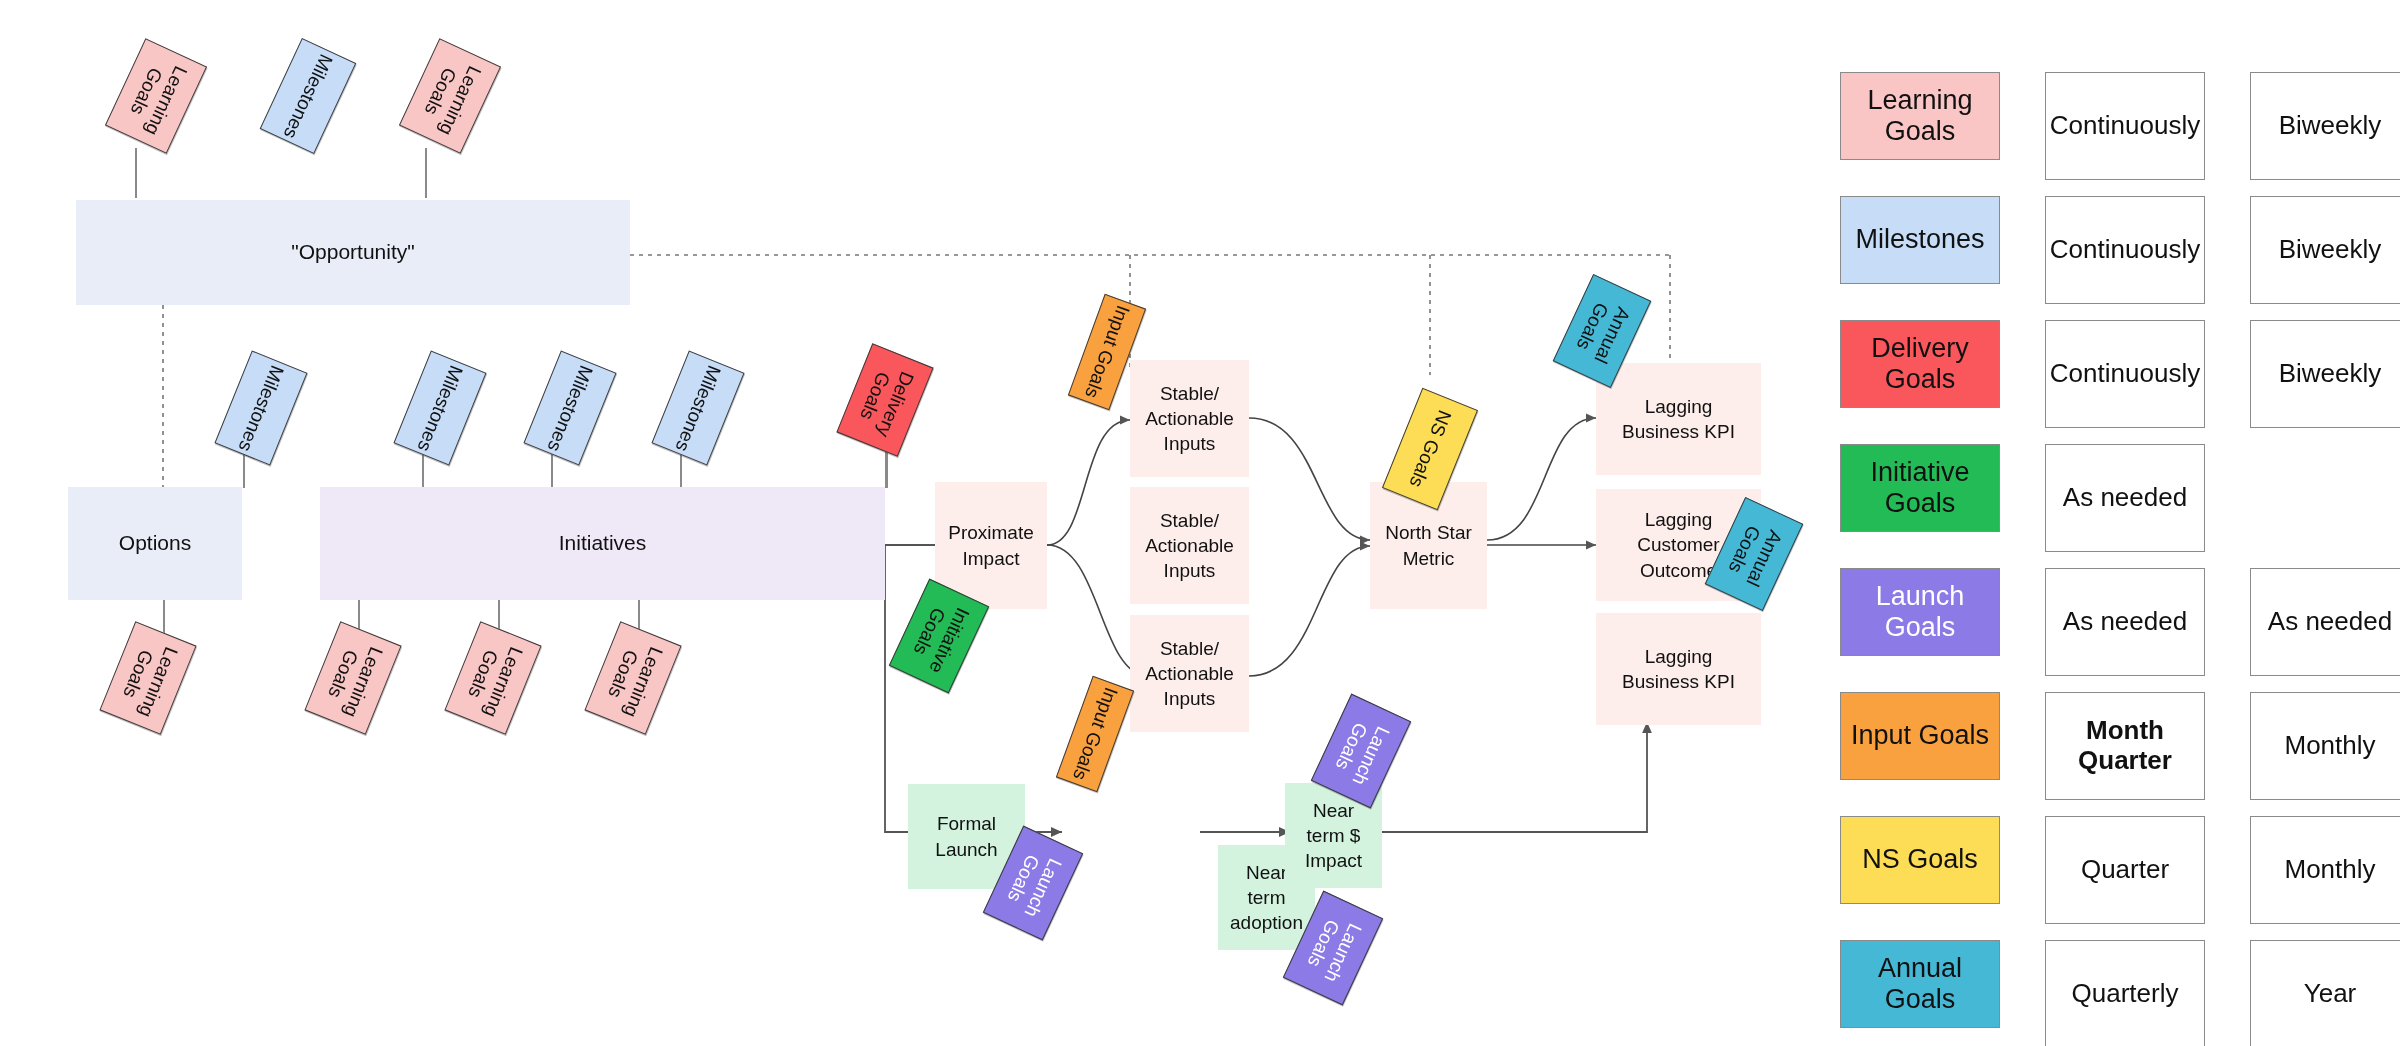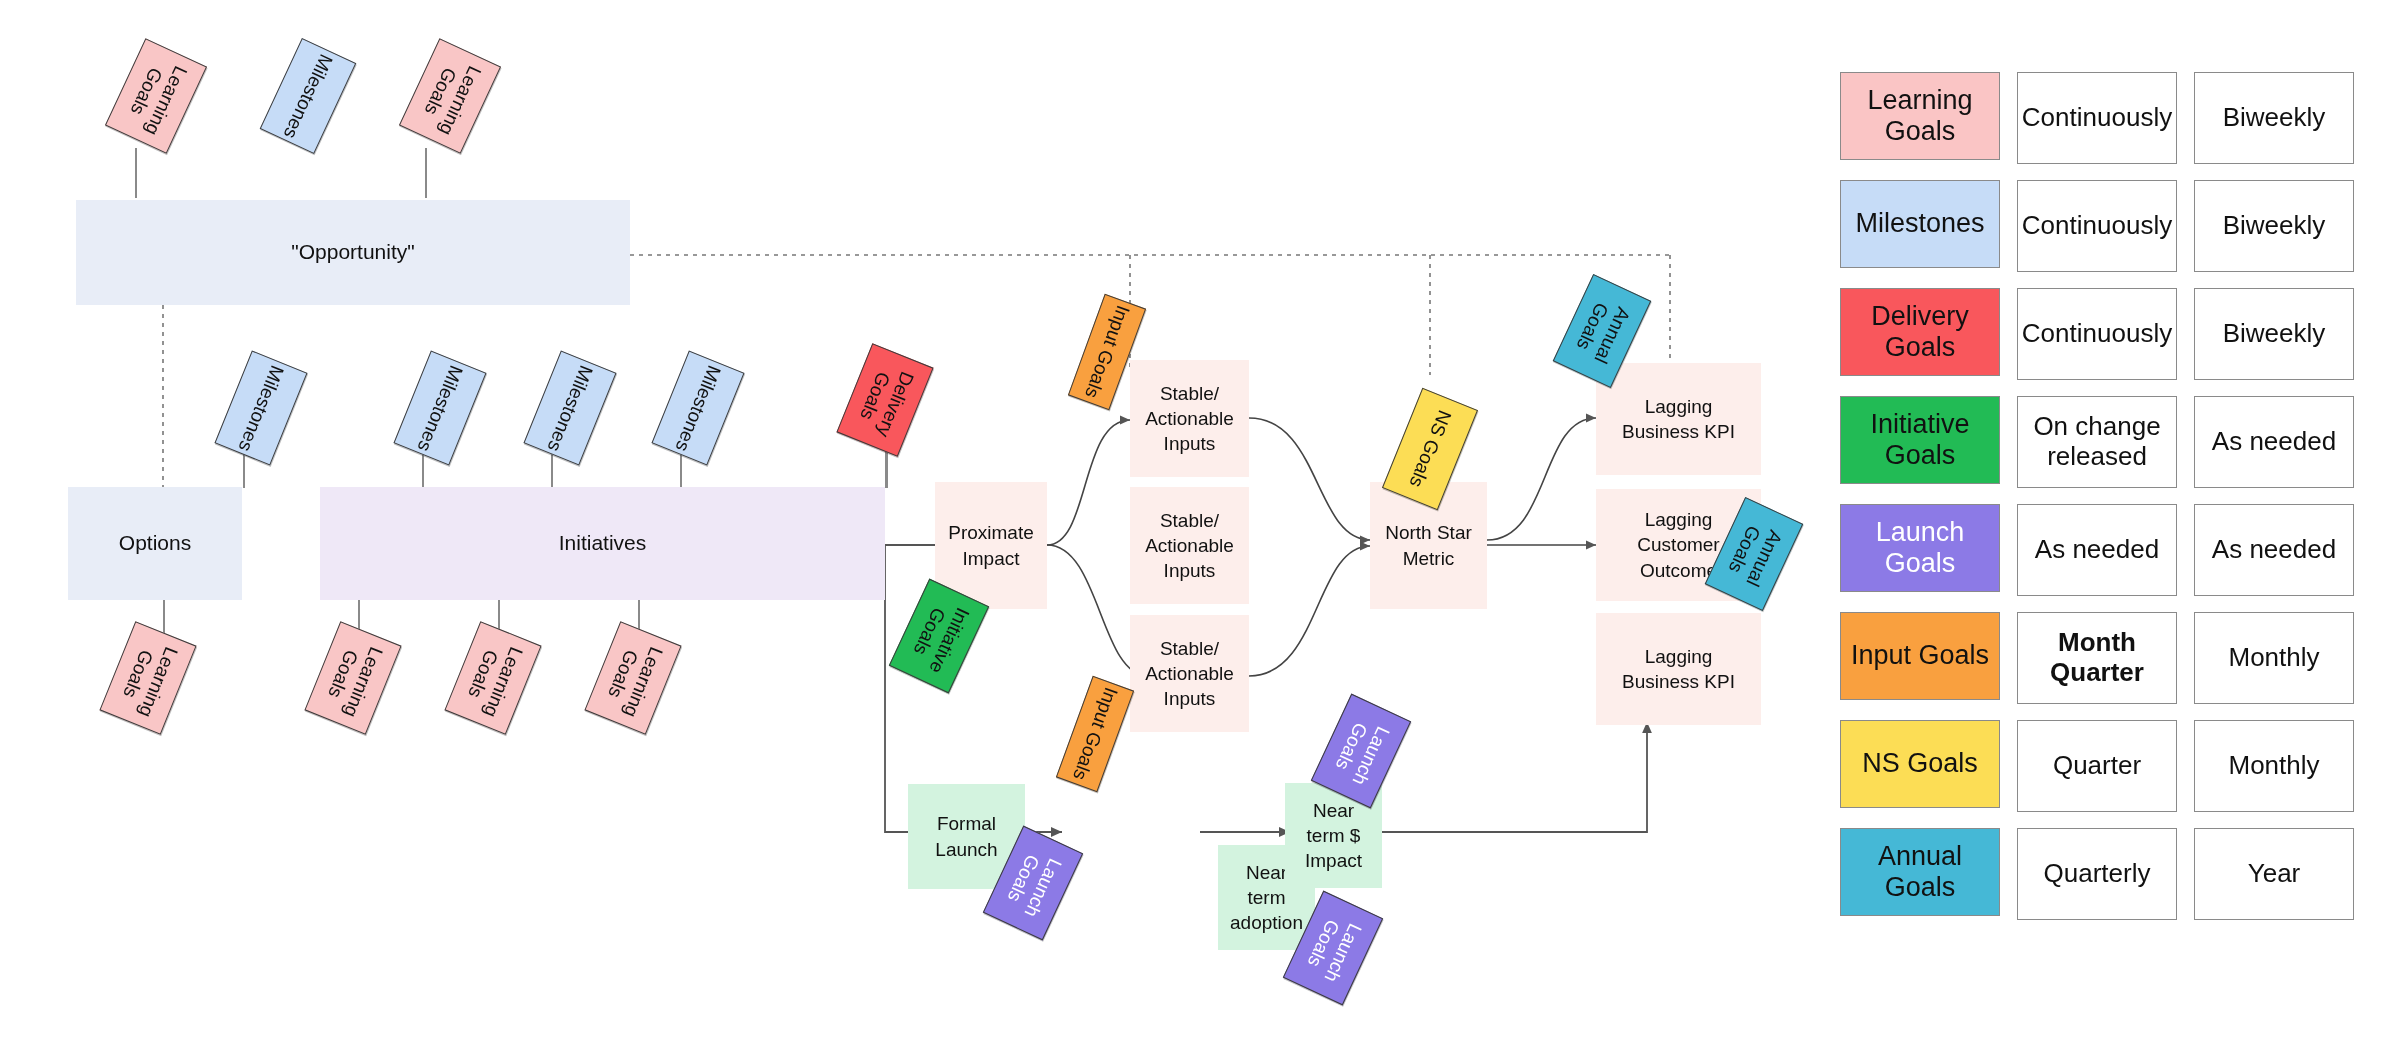--- a/index.html
+++ b/index.html
@@ -50,21 +50,21 @@
   svg.edges{position:absolute;left:0;top:0;width:2400px;height:1046px;overflow:visible;pointer-events:none;}
 
   
   .tbl{position:absolute;left:1840px;top:72px;}
   .tblrow{display:flex;gap:17px;margin-bottom:16px;}
   .cellbase{
     box-sizing:border-box;display:flex;align-items:center;justify-content:center;
     text-align:center;line-height:1.15;font-size:27px;color:#111;
   }
   .lblcell{width:160px;height:88px;border:1.5px solid #8a8a8a;}
-  .valcell{width:160px;height:92px;border:1.5px solid #8a8a8a;background:#fff;font-size:26px;}
+  .valcell{width:160px;height:108px;border:1.5px solid #8a8a8a;background:#fff;font-size:26px;margin-left:28px;}
   .hdrcell{width:160px;height:88px;border:1.5px solid #8a8a8a;background:#fac5c5;font-size:28px;}
   .spacer{width:160px;height:88px;}
 </style>
 </head>
 <body>
 
 <div id="root">
 
   <svg class="edges" viewBox="0 0 2400 1046">
     <defs>
@@ -295,22 +295,20 @@
         </div>
         <div class="tblrow">
           <div class="cellbase lblcell" style="background: rgb(249, 87, 92); color: rgb(17, 17, 17); white-space: pre-line;">Delivery
 Goals</div>
           <div class="cellbase valcell" style="white-space: pre-line;">Continuously</div>
           <div class="cellbase valcell" style="white-space: pre-line;">Biweekly</div>
         </div>
         <div class="tblrow">
           <div class="cellbase lblcell" style="background: rgb(34, 187, 85); color: rgb(17, 17, 17); white-space: pre-line;">Initiative
 Goals</div>
-          <div class="cellbase valcell" style="white-space: pre-line;">On change
-released</div>
           <div class="cellbase valcell" style="white-space: pre-line;">As needed</div>
         </div>
         <div class="tblrow">
           <div class="cellbase lblcell" style="background: rgb(140, 122, 230); color: rgb(255, 255, 255); white-space: pre-line;">Launch
 Goals</div>
           <div class="cellbase valcell" style="white-space: pre-line;">As needed</div>
           <div class="cellbase valcell" style="white-space: pre-line;">As needed</div>
         </div>
         <div class="tblrow">
           <div class="cellbase lblcell" style="background: rgb(249, 160, 63); color: rgb(17, 17, 17); white-space: pre-line;">Input Goals</div>

